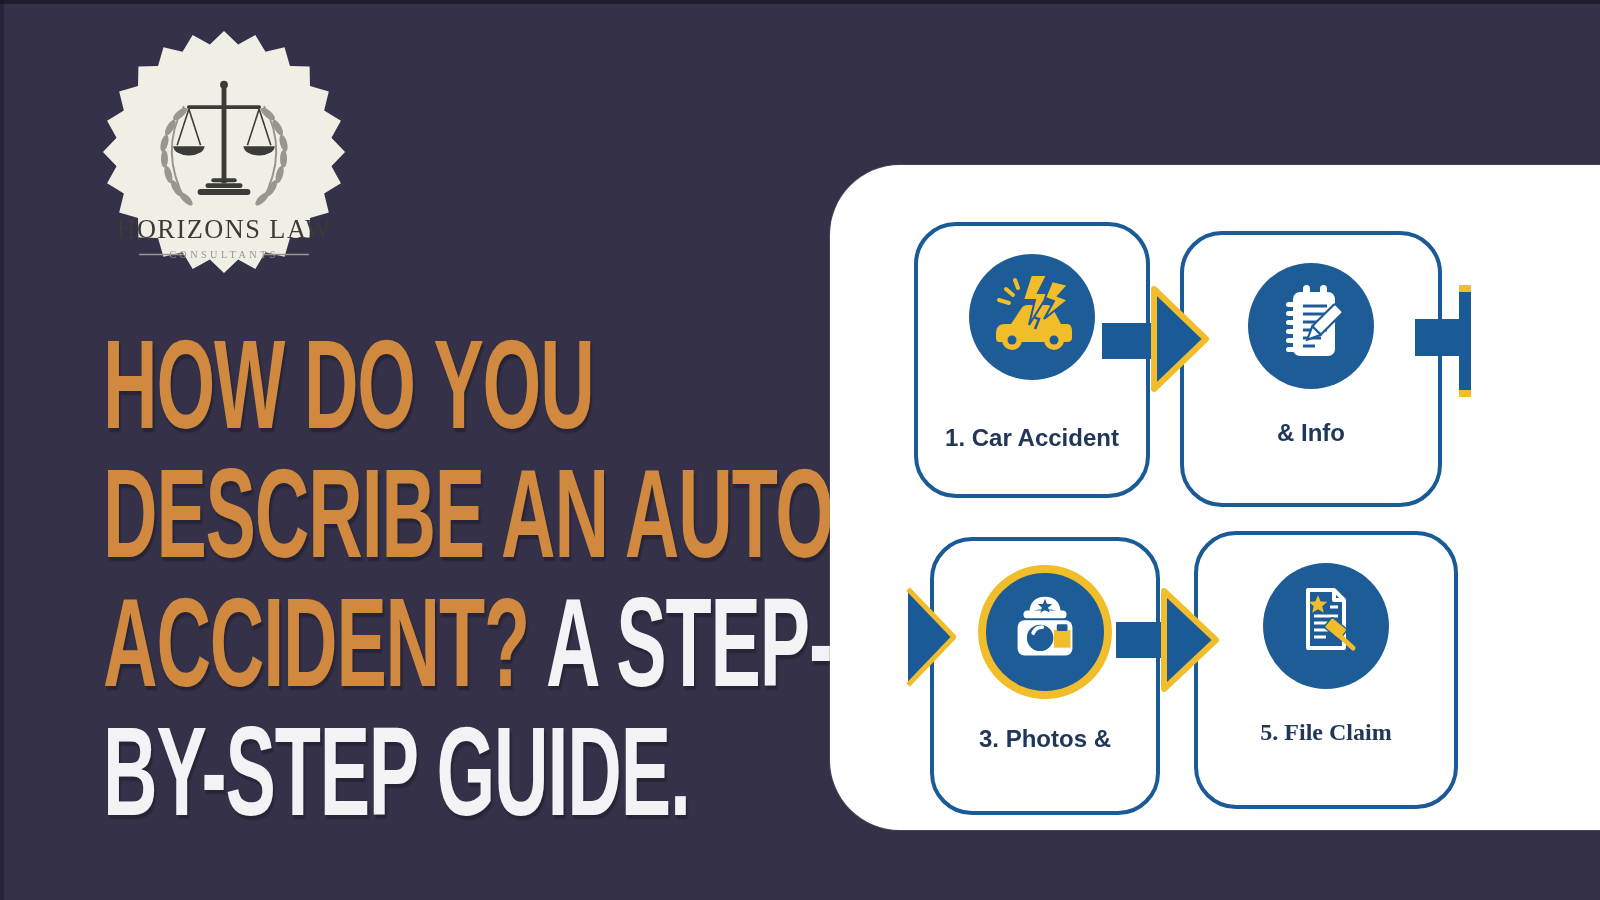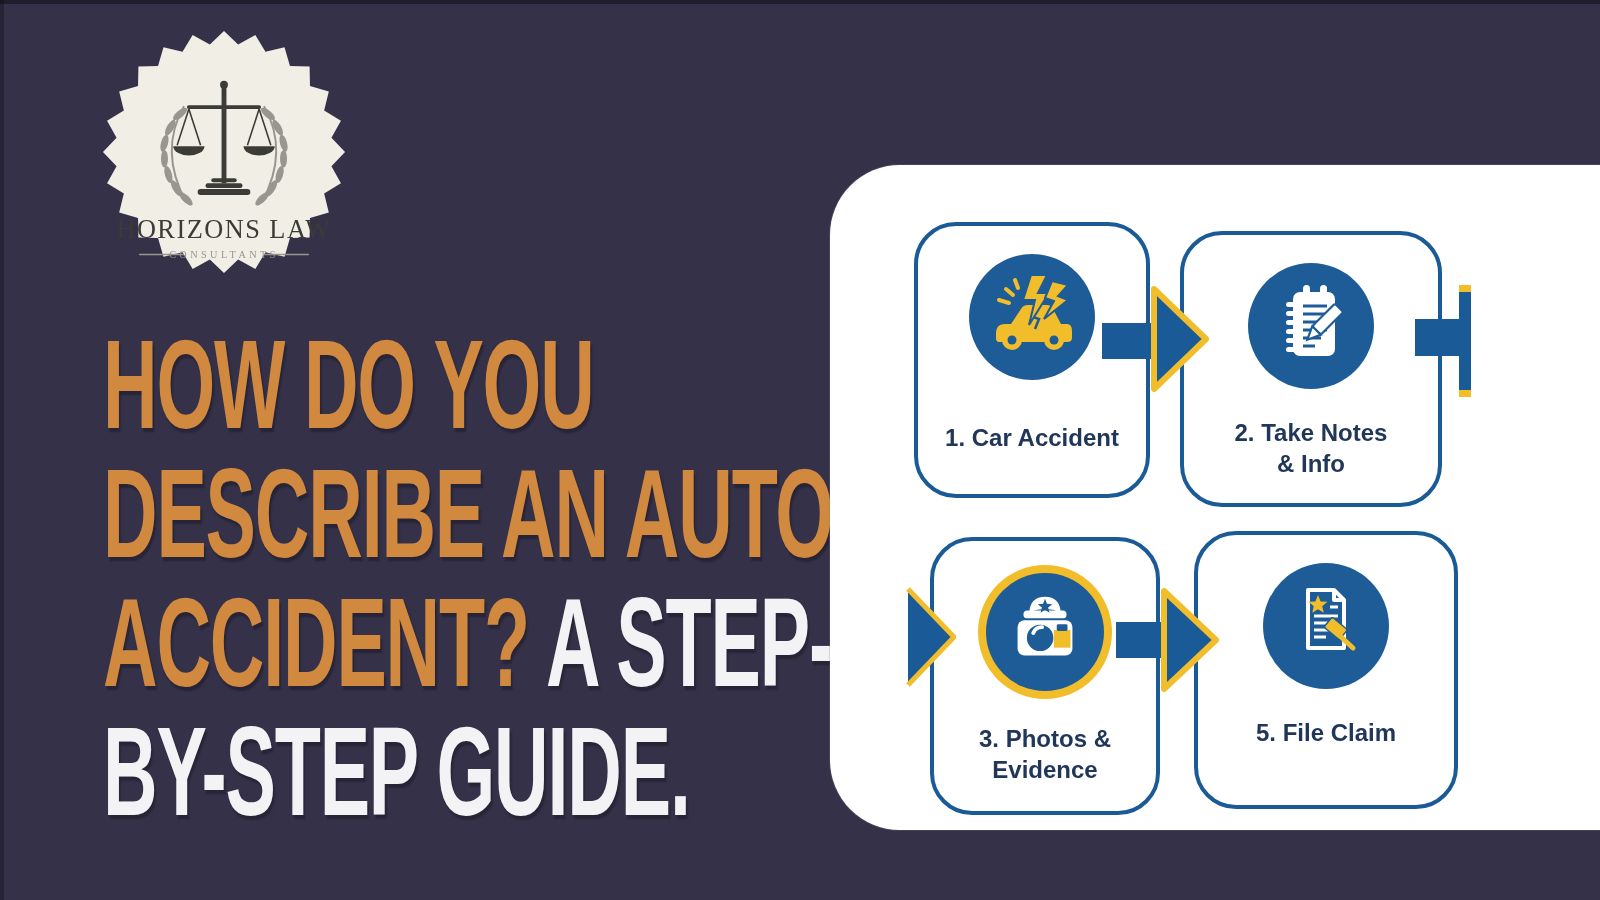--- a/index.html
+++ b/index.html
@@ -28,21 +28,21 @@
     border-radius:70px 0 0 70px;
     box-shadow:0 0 0 1px rgba(120,120,140,.25);
   }
   .card{
     position:absolute;border:4px solid var(--blue,#1a5a96);
     border-radius:42px;background:var(--panel-white,#fff);z-index:1;
   }
   .card1{left:84px; top:57px; width:228px;height:268px;}
   .card2{left:350px;top:66px; width:254px;height:268px;}
   .card3{left:100px;top:372px;width:222px;height:270px;}
-  .card5{left:364px;top:366px;width:256px;height:270px;}
+  .card5{left:364px;top:366px;width:256px;height:270px;font-family:Liberation Serif, serif;}
   .circle{
     width:126px;height:126px;border-radius:50%;
     background:var(--circle-blue,#1e5c97);
     margin:28px auto 0;display:flex;align-items:center;justify-content:center;
   }
   .circle.ringed{width:118px;height:118px;margin-top:32px;box-shadow:0 0 0 8px var(--yellow,#f1bd2b);}
   .card-label{
     position:absolute;left:0;right:0;top:182px;text-align:center;
     font-size:24px;font-weight:bold;line-height:31px;
     color:var(--label-navy,#21375a);
@@ -162,21 +162,20 @@
               <path d="M40 60 H58"></path>
               <path d="M40 68 H52"></path>
           </g>
           <g transform="rotate(45 62 44)" style="fill:#ffffff;stroke:var(--circle-blue);stroke-width:2.2">
             <rect x="56" y="24" width="12" height="32" rx="2"></rect>
             <path d="M56 56 L68 56 L62 69 Z"></path>
           </g>
         </svg>
       </div>
       <div class="card-label">
-        <span>2. Take Notes</span>
         <span>&amp; Info</span>
       </div>
     </div>
 
     <div class="card card3">
       <div class="circle ringed">
         <svg width="94" height="94" viewBox="0 0 96 96">
           <rect x="20" y="36" width="56" height="36" rx="7" style="fill:#ffffff"></rect>
           <rect x="57" y="46" width="17" height="18" style="fill:var(--yellow)"></rect>
           <rect x="60" y="40" width="11" height="7" rx="1.5" style="fill:var(--circle-blue)"></rect>
@@ -184,21 +183,20 @@
           <path d="M36 49 A9.5 9.5 0 0 1 45 43" style="stroke:#ffffff;stroke-width:4;fill:none;stroke-linecap:round"></path>
           <g style="fill:#ffffff">
             <path d="M32 28 Q33 12 48 12 Q63 12 64 28 Q48 21 32 28 Z"></path>
             <rect x="26" y="26" width="44" height="8" rx="4"></rect>
           </g>
           <path d="M48 14 L50 19.2 L55.4 19.6 L51.2 23 L52.6 28.4 L48 25.4 L43.4 28.4 L44.8 23 L40.6 19.6 L46 19.2 Z" style="fill:var(--circle-blue)"></path>
         </svg>
       </div>
       <div class="card-label">
         <span>3. Photos &amp;</span>
-        <span>Evidence</span>
       </div>
     </div>
 
     <div class="card card5">
       <div class="circle">
         <svg width="96" height="96" viewBox="0 0 96 96">
           <g style="stroke:#ffffff;stroke-width:4;fill:none;stroke-linejoin:round">
             <path d="M30 12 H56 L66 22 V70 H30 Z"></path>
             <path d="M56 12 V22 H66"></path>
           </g>

